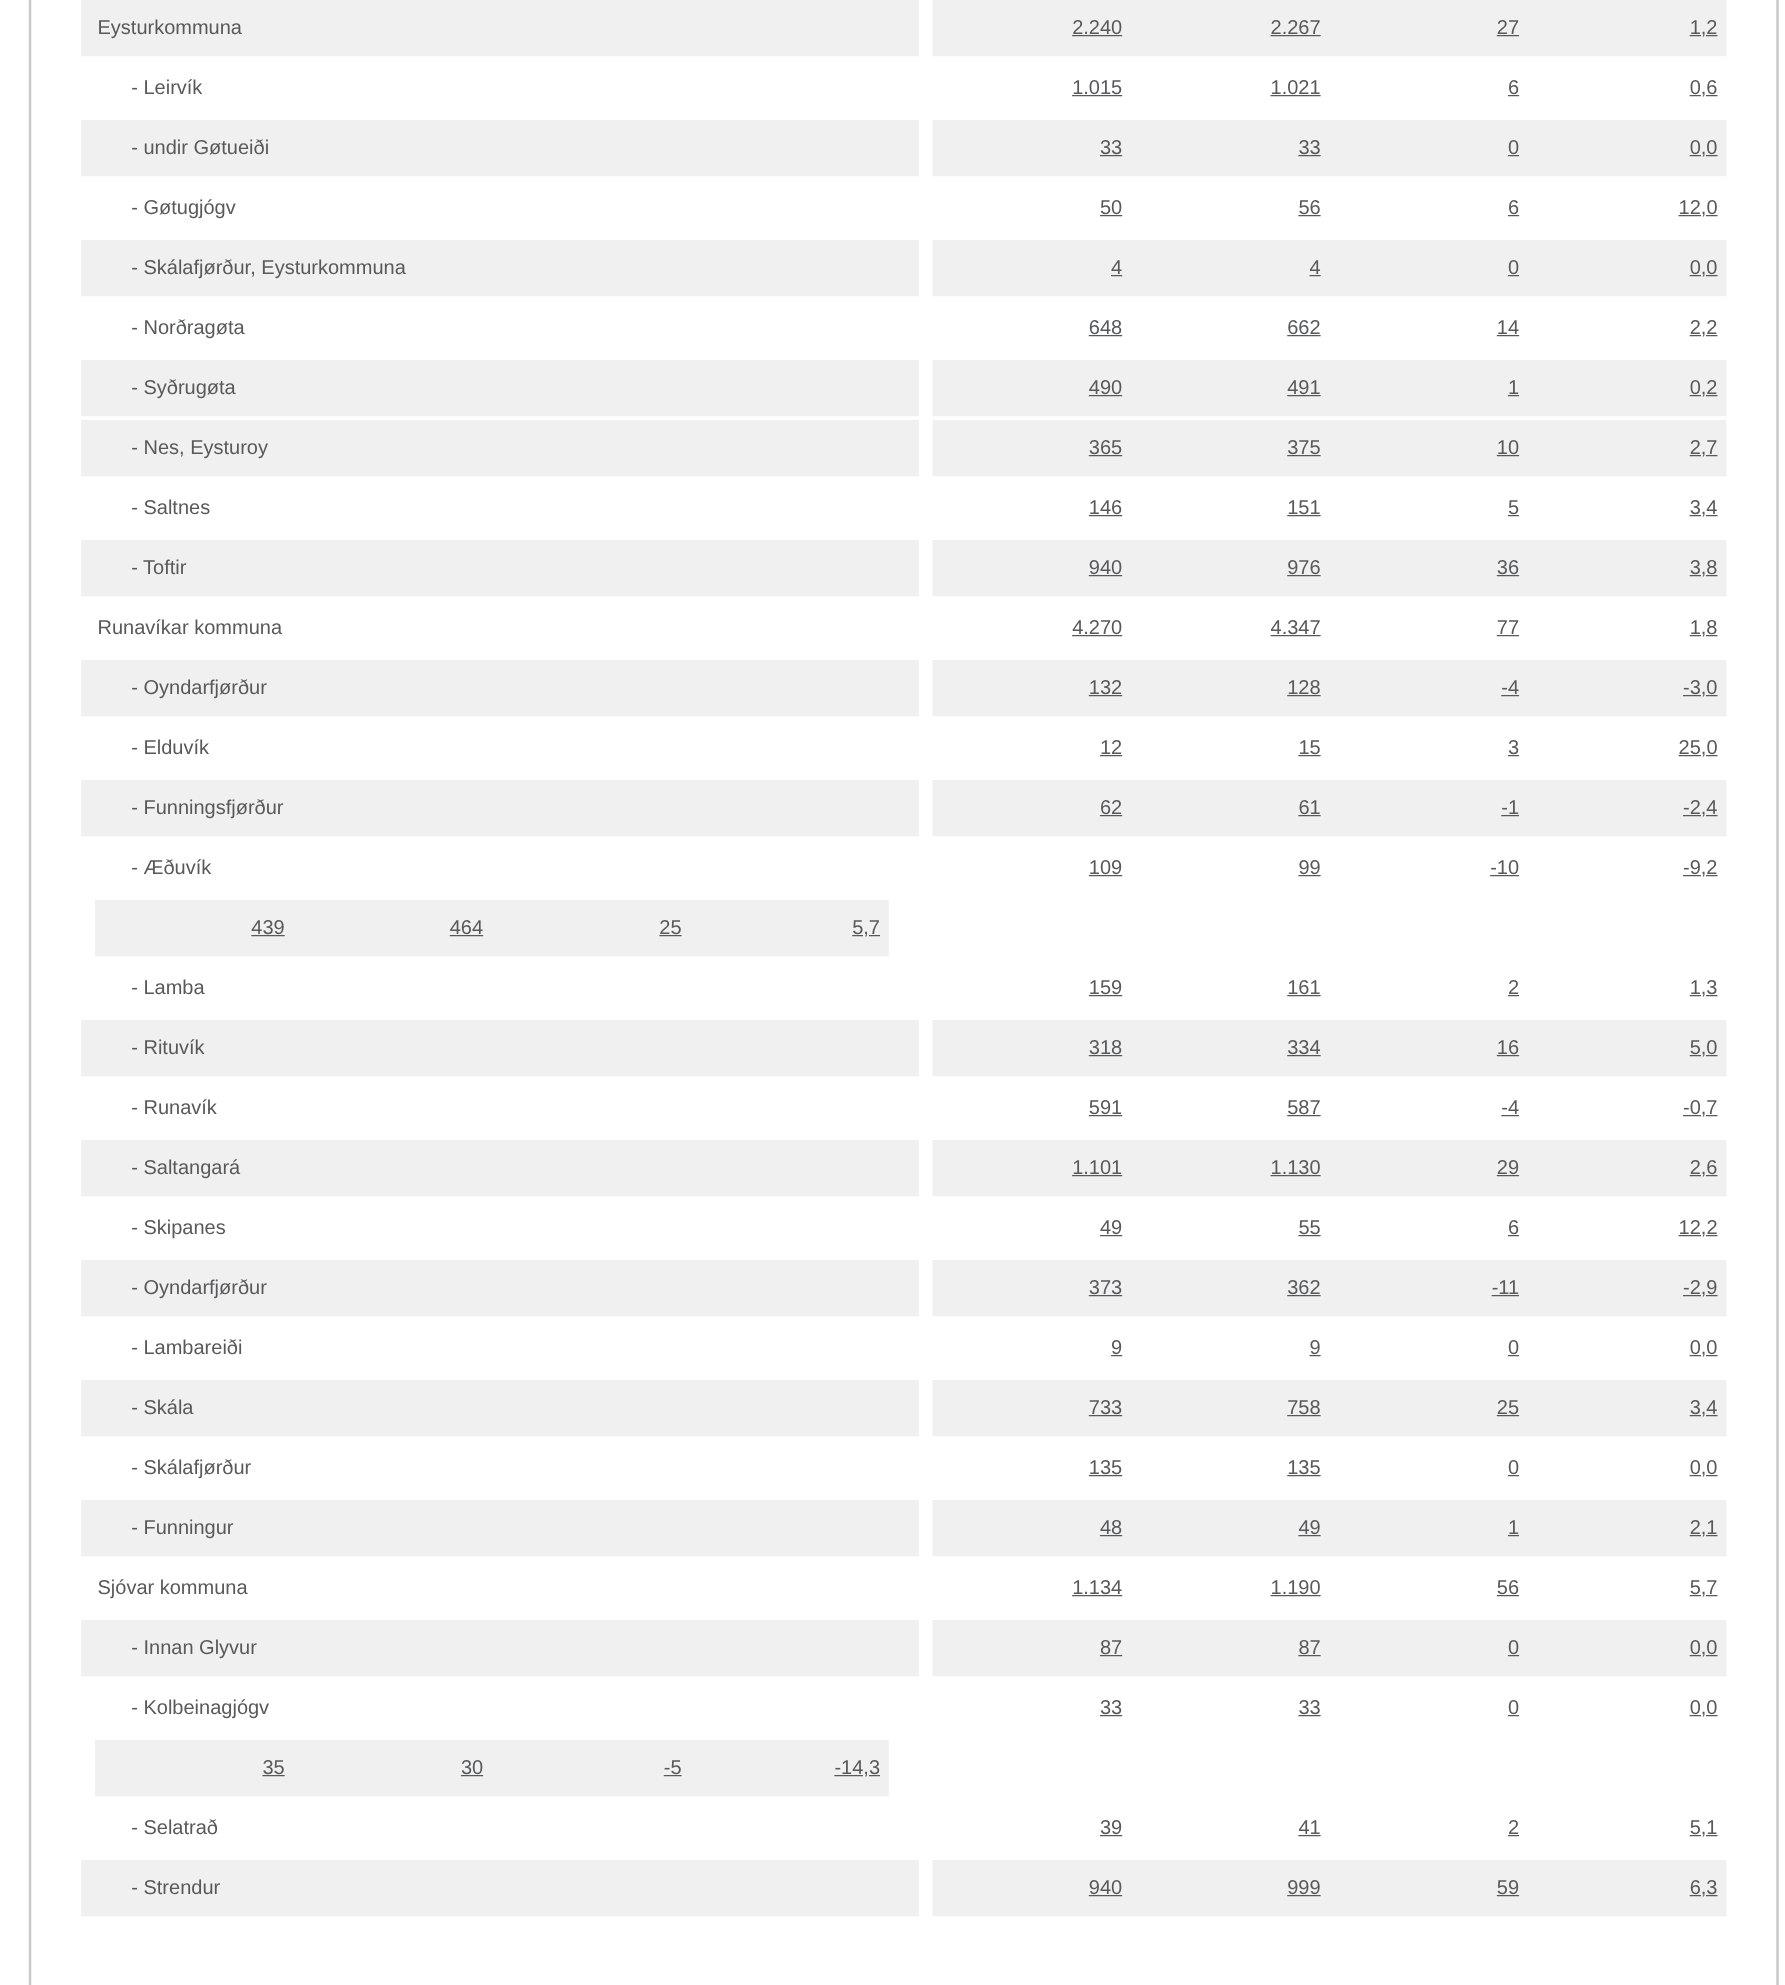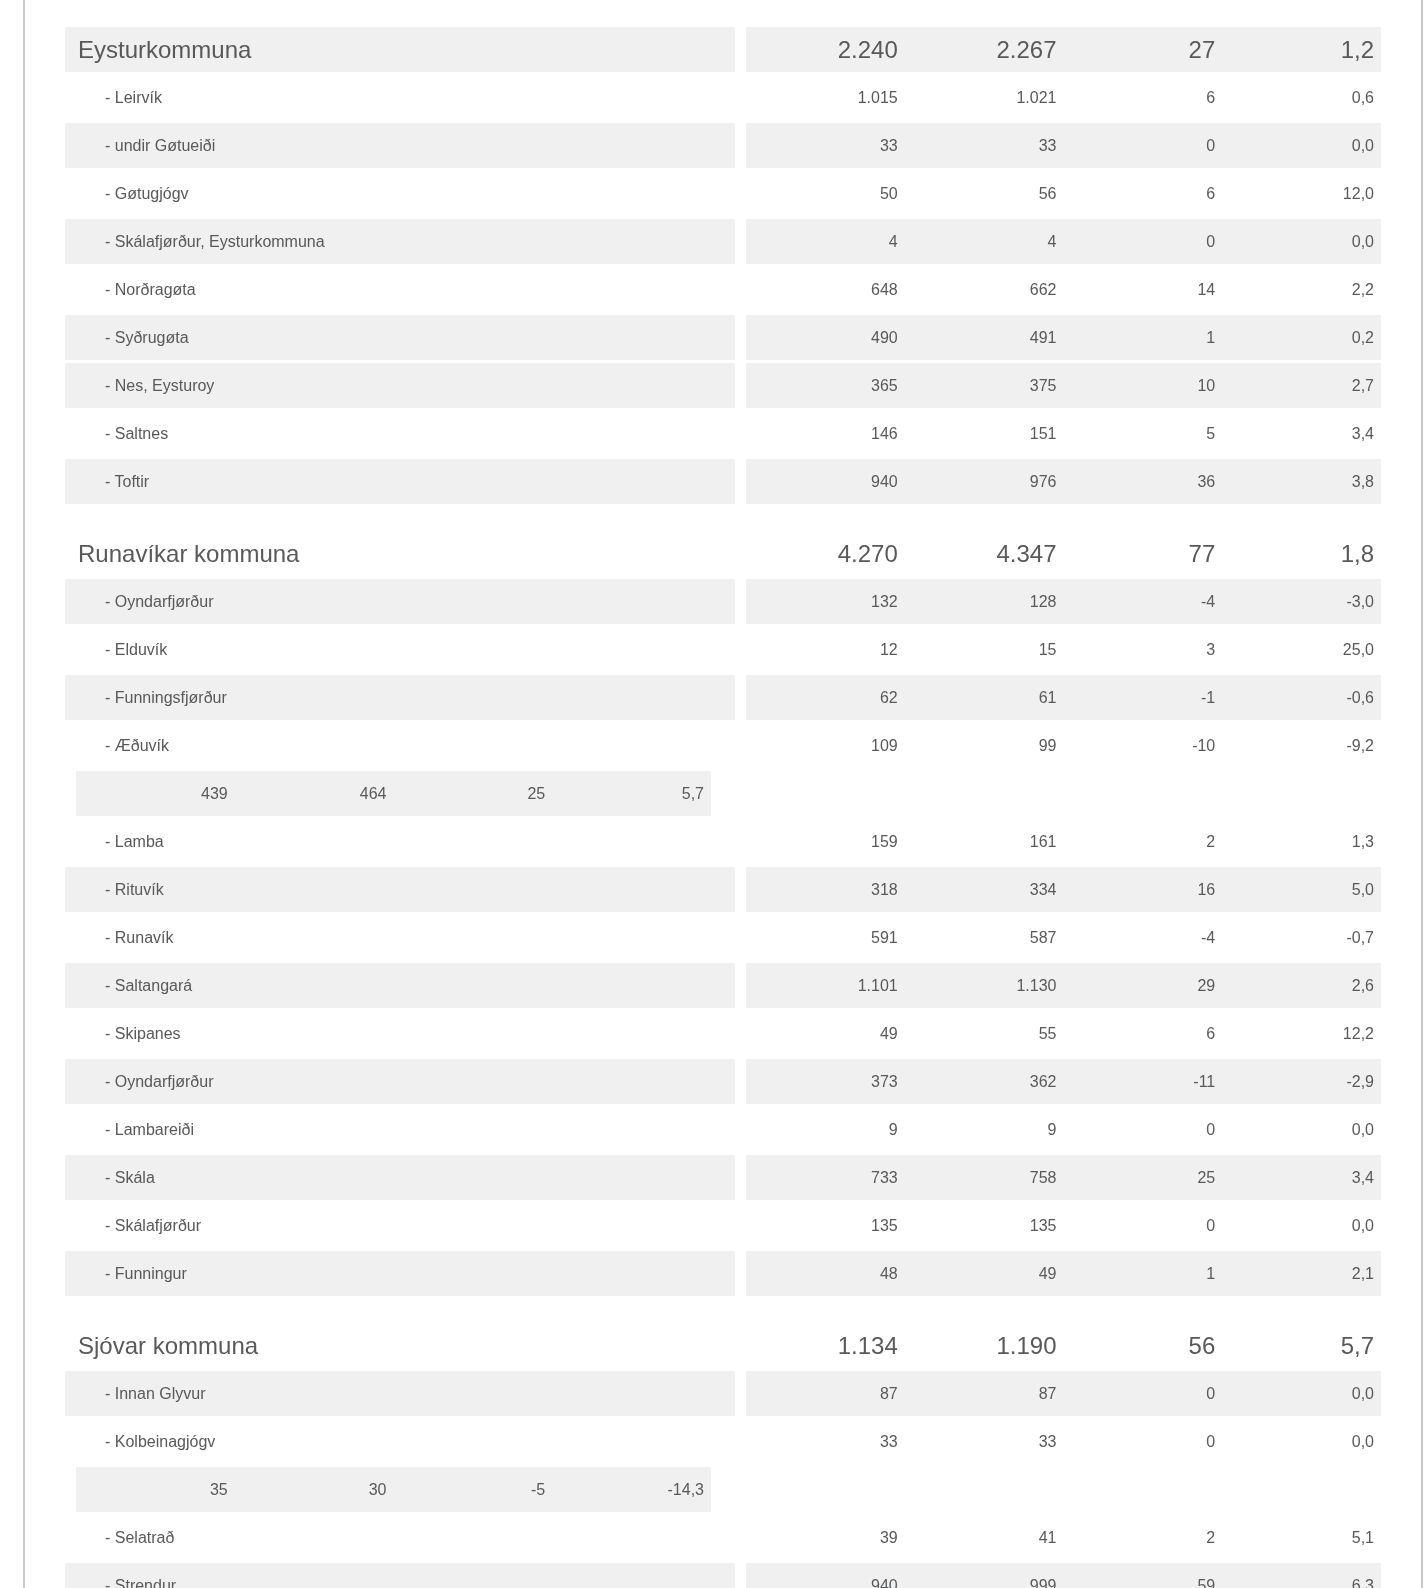--- a/index.html
+++ b/index.html
@@ -23,34 +23,35 @@
     position: absolute;
     left: 65px; top: 0;
     width: 1316px;
   }
   .row {
     display: flex;
     height: 45px;
     margin-bottom: 3px;
     font-size: 16px;
   }
-  .row.group { font-size: 24px; margin-top: 27px; }
+  .row.group { font-size: 16px; }
   .cell.name {
     width: 670px;
     display: flex;
     align-items: center;
     padding-left: 40px;
     overflow: hidden;
     white-space: nowrap;
   }
   .row.group .cell.name { padding-left: 13px; }
   .cell.nums {
     width: 635px;
     margin-left: 11px;
     display: flex;
+    text-decoration: underline;
   }
   .row.shaded .cell.name,
   .row.shaded .cell.nums {
     background: var(--shade-color, #f0f0f0);
   }
   .val {
     flex: 1 1 0;
     display: flex;
     align-items: center;
     justify-content: flex-end;
@@ -181,21 +182,21 @@
         <span class="val">3</span>
         <span class="val">25,0</span>
       </div>
     </div>
     <div class="row shaded">
       <div class="cell name">- Funningsfjørður</div>
       <div class="cell nums">
         <span class="val">62</span>
         <span class="val">61</span>
         <span class="val">-1</span>
-        <span class="val">-0,6</span>
+        <span class="val">-2,4</span>
       </div>
     </div>
     <div class="row">
       <div class="cell name">- Æðuvík</div>
       <div class="cell nums">
         <span class="val">109</span>
         <span class="val">99</span>
         <span class="val">-10</span>
         <span class="val">-9,2</span>
       </div>

